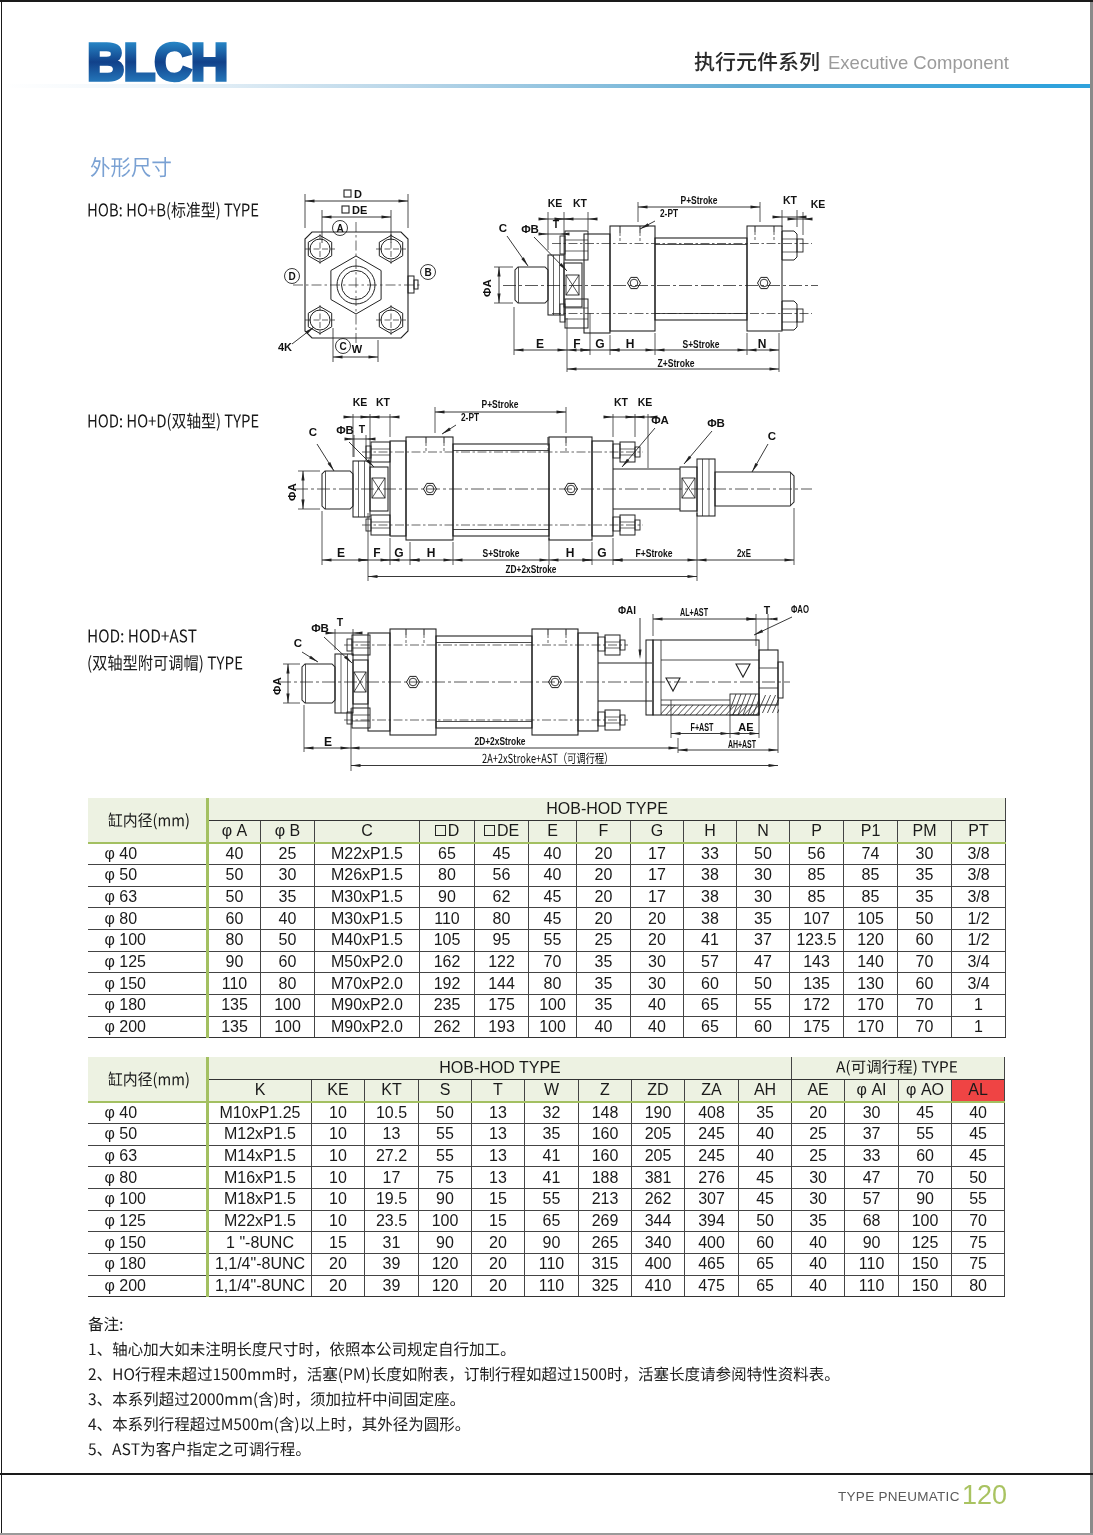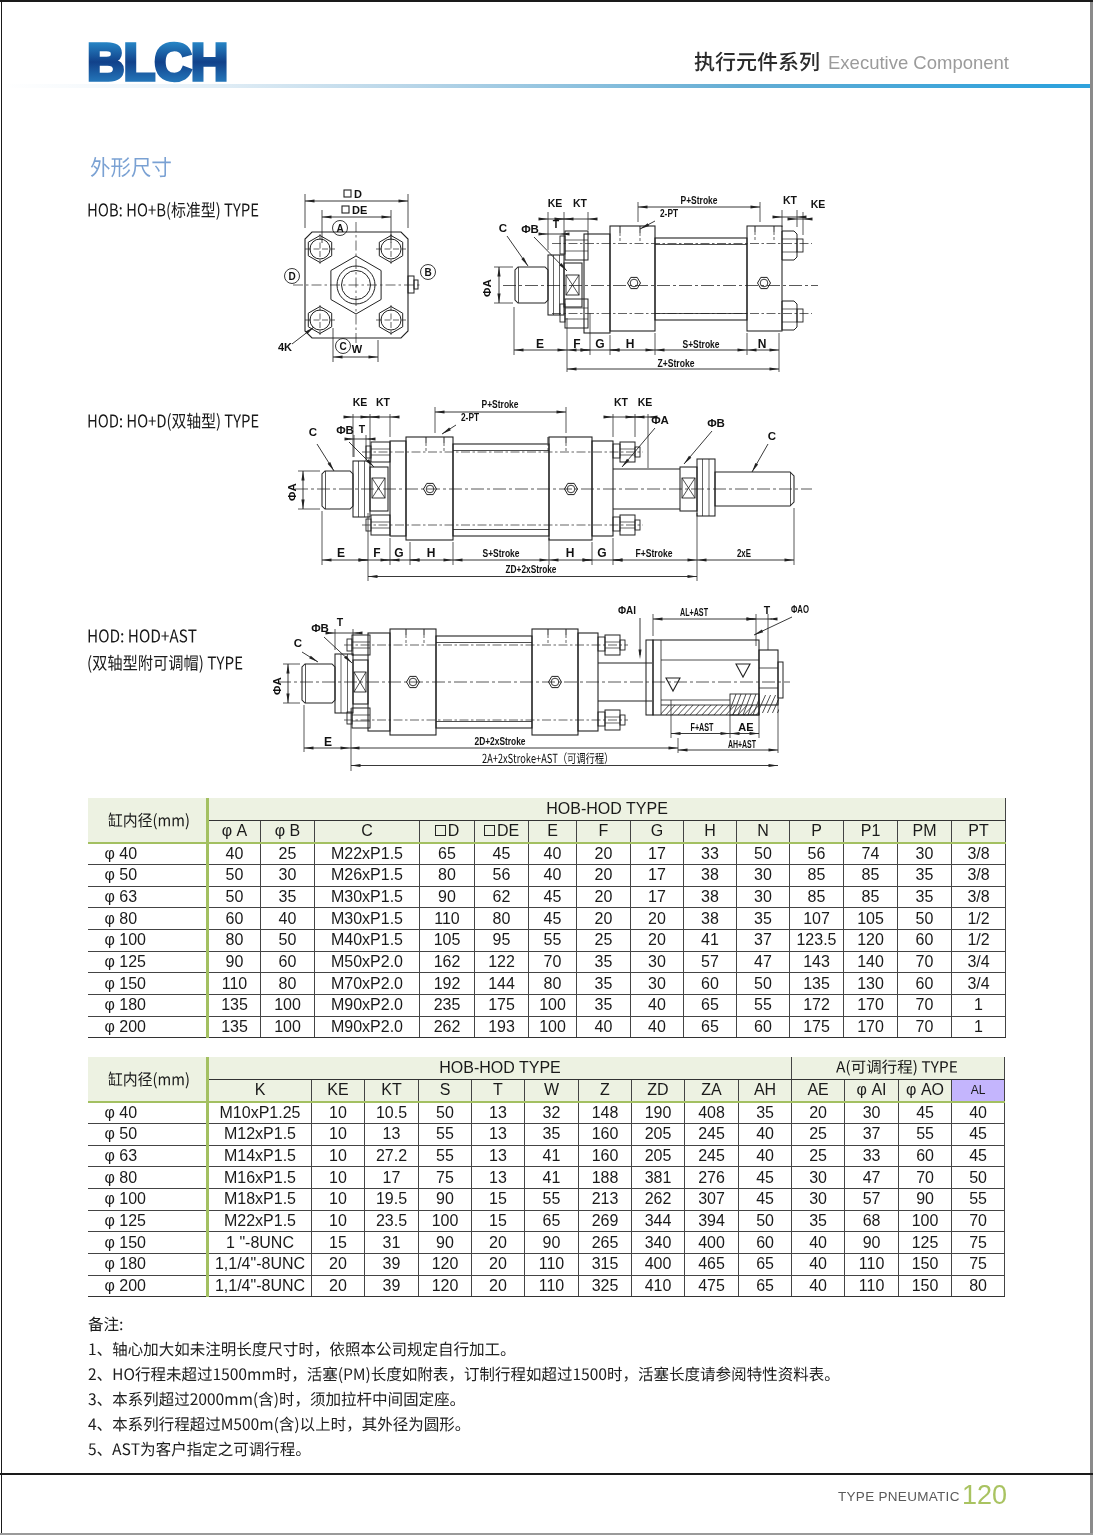--- a/index.html
+++ b/index.html
@@ -853,21 +853,21 @@
         <td style="background:#edf2e2;border-bottom:2.5px solid #a3c061;font-size:16px">S</td>
         <td style="background:#edf2e2;border-bottom:2.5px solid #a3c061;font-size:16px">T</td>
         <td style="background:#edf2e2;border-bottom:2.5px solid #a3c061;font-size:16px">W</td>
         <td style="background:#edf2e2;border-bottom:2.5px solid #a3c061;font-size:16px">Z</td>
         <td style="background:#edf2e2;border-bottom:2.5px solid #a3c061;font-size:16px">ZD</td>
         <td style="background:#edf2e2;border-bottom:2.5px solid #a3c061;font-size:16px">ZA</td>
         <td style="background:#edf2e2;border-bottom:2.5px solid #a3c061;font-size:16px">AH</td>
         <td style="background:#edf2e2;border-bottom:2.5px solid #a3c061;font-size:16px">AE</td>
         <td style="background:#edf2e2;border-bottom:2.5px solid #a3c061;font-size:16px">φ AI</td>
         <td style="background:#edf2e2;border-bottom:2.5px solid #a3c061;font-size:16px">φ AO</td>
-        <td style="background:#c4b5fd;border-bottom:2.5px solid #a3c061;font-size:12px">AL</td>
+        <td style="background:#ef4444;border-bottom:2.5px solid #a3c061;font-size:16px">AL</td>
       </tr>
       <tr style="height:21.7px">
         <td style="border-left:none;text-align:left;padding-left:17px;border-right:3px solid #a3c061;">φ 40</td>
         <td style="">M10xP1.25</td>
         <td style="">10</td>
         <td style="">10.5</td>
         <td style="">50</td>
         <td style="">13</td>
         <td style="">32</td>
         <td style="">148</td>

